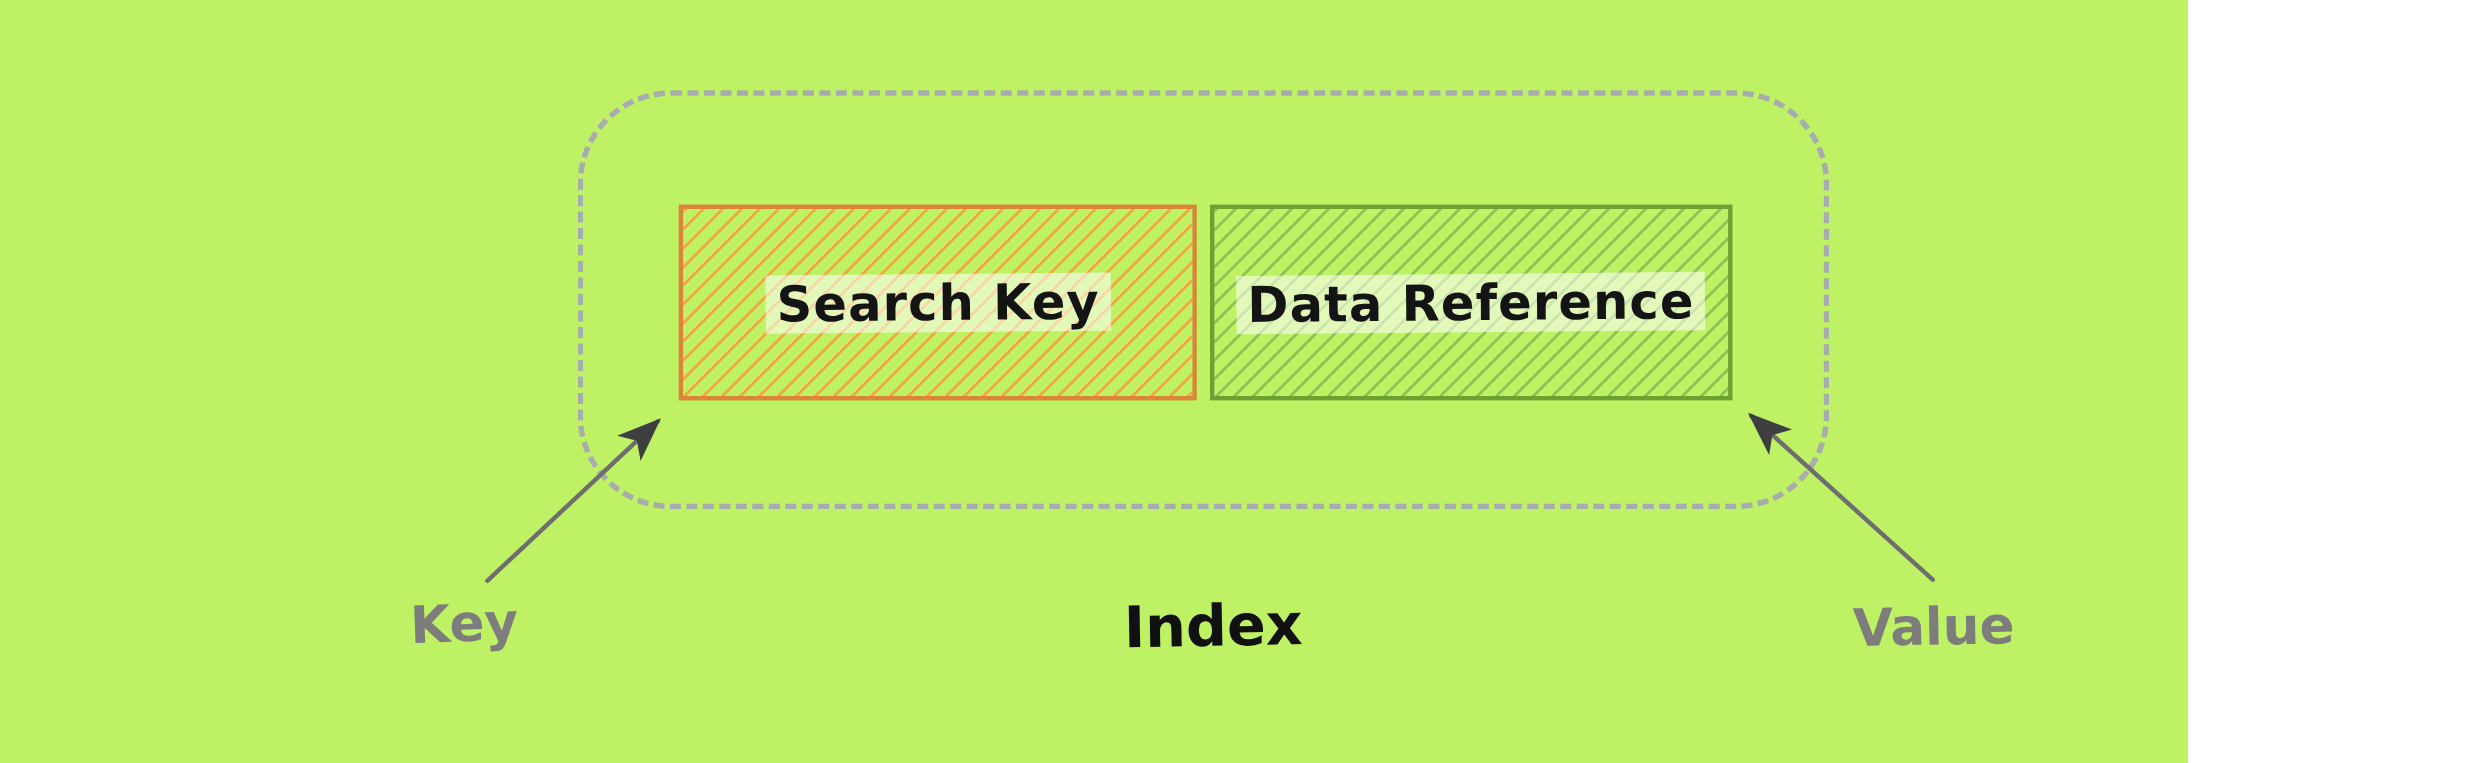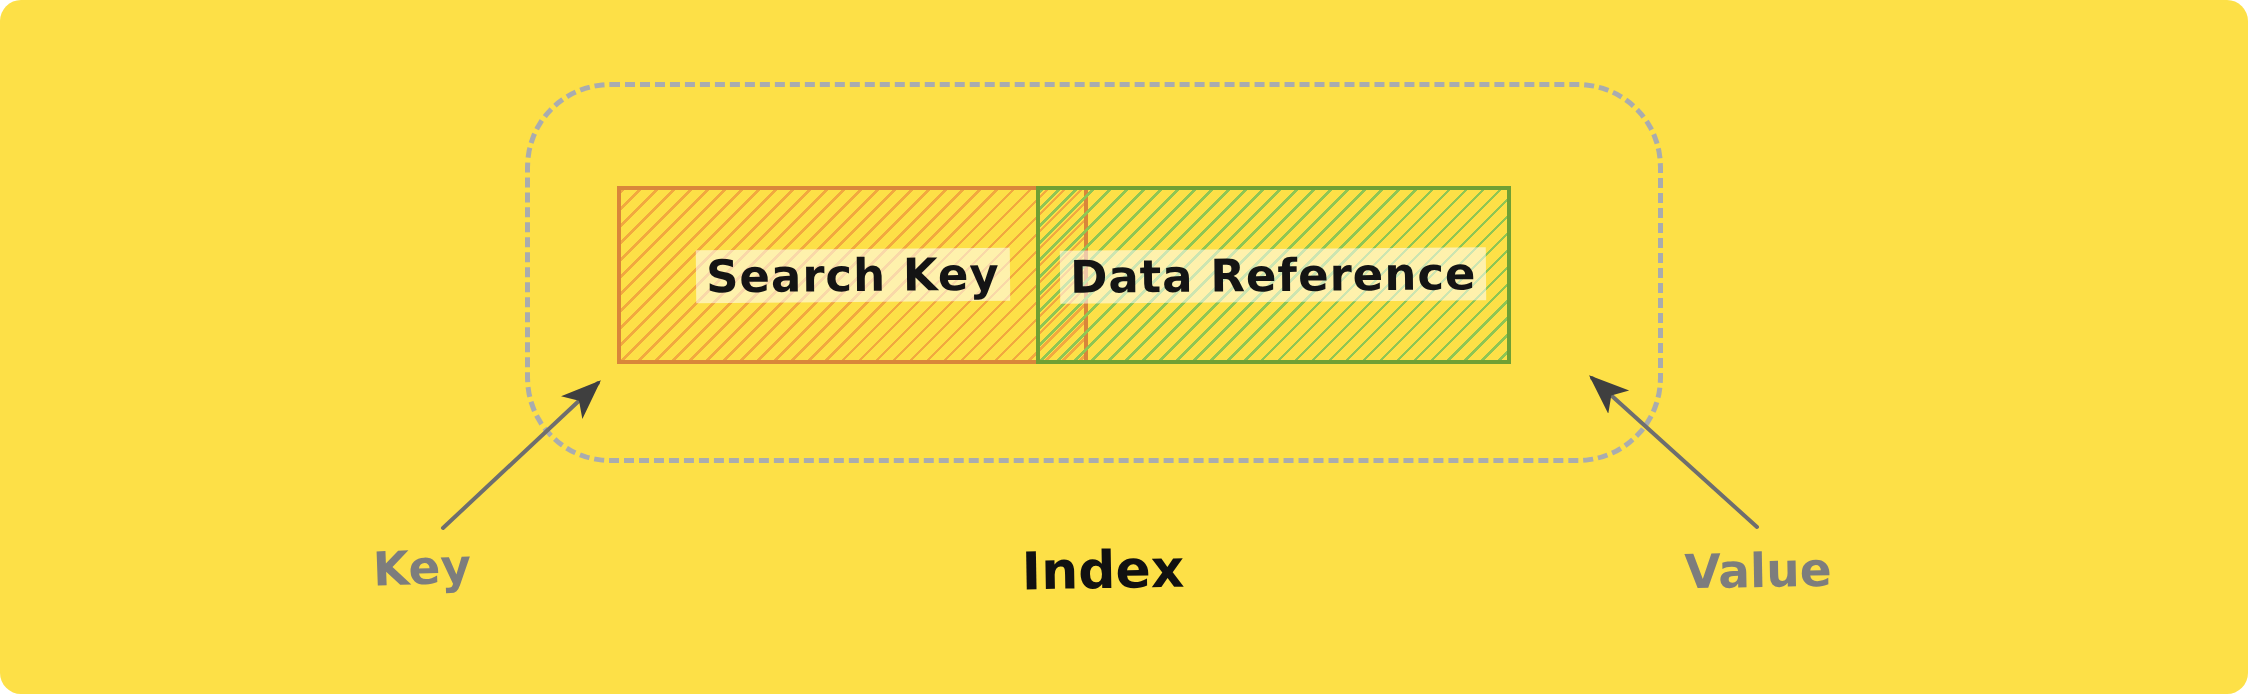--- a/index.html
+++ b/index.html
@@ -4,25 +4,24 @@
 <style>
   * { margin: 0; padding: 0; box-sizing: border-box; }
 
   html, body {
     background: #ffffff;
     font-family: "DejaVu Sans", "Liberation Sans", sans-serif;
   }
 
   .canvas {
     position: relative;
-    width: 2248px;
+    width: 1989px;
     height: 694px;
-    background: #fde047;
+    background: #bef264;
     overflow: hidden;
-    border-radius: 21px;
   }
 
   
   .index-container {
     position: absolute;
     left: 525px;
     top: 82px;
     width: 1138px;
     height: 381px;
     border: 5px dashed #a9acaf;
@@ -40,21 +39,21 @@
       var(--hatch) 0px,
       var(--hatch) 2.6px,
       transparent 2.6px,
       transparent 12px
     );
     display: flex;
     align-items: center;
     justify-content: center;
   }
   .cell-key   { left: 617px;  width: 471px; }
-  .cell-value { left: 1036px; width: 475px; }
+  .cell-value { left: 1100px; width: 475px; }
 
   .cell-label {
     font-size: 45px;
     font-weight: 600;
     letter-spacing: 1px;
     color: #141414;
     background: rgba(255,255,255,0.55);
     padding: 0 10px;
     white-space: nowrap;
     transform: rotate(-0.5deg);

